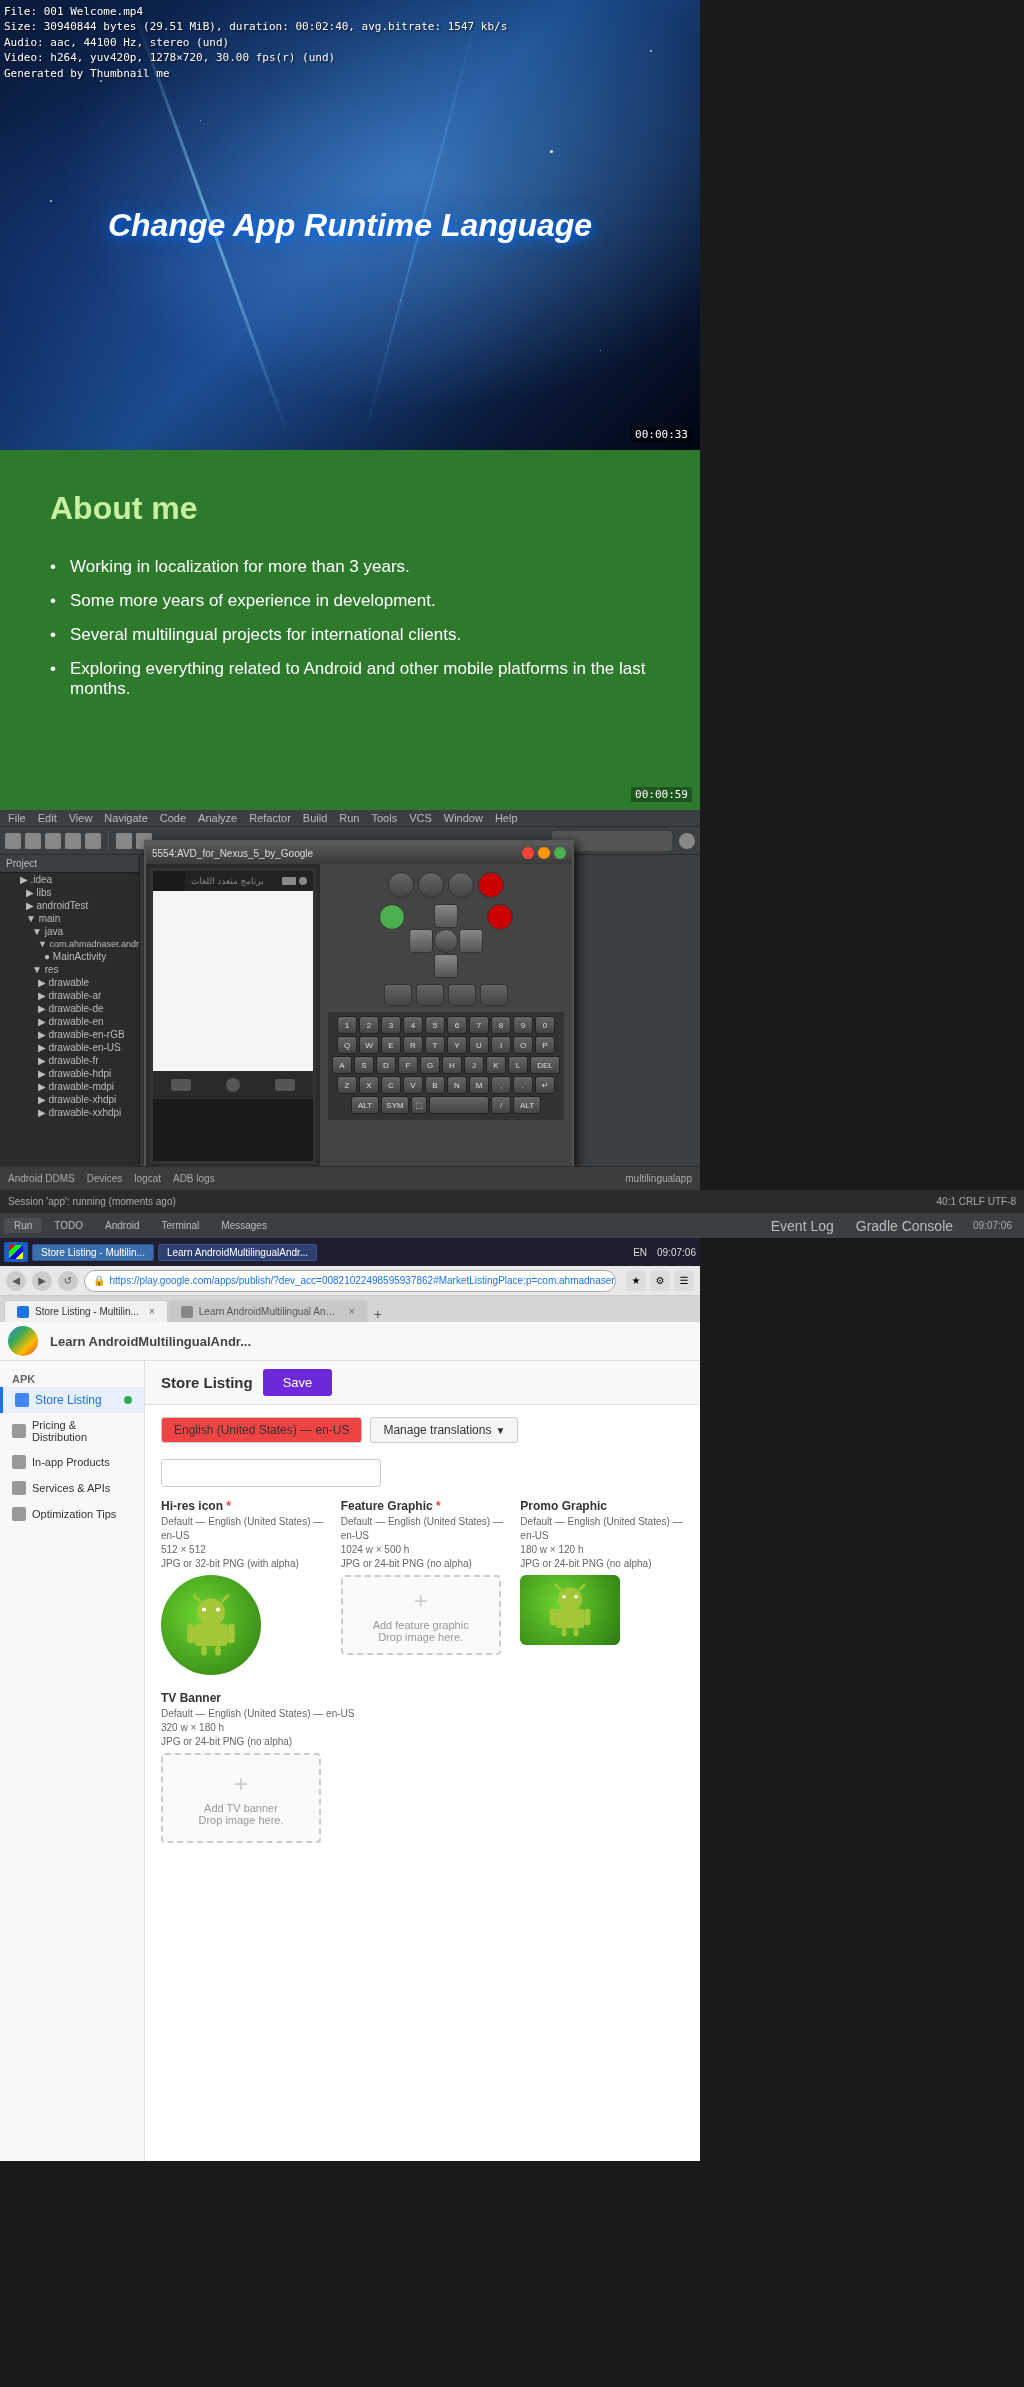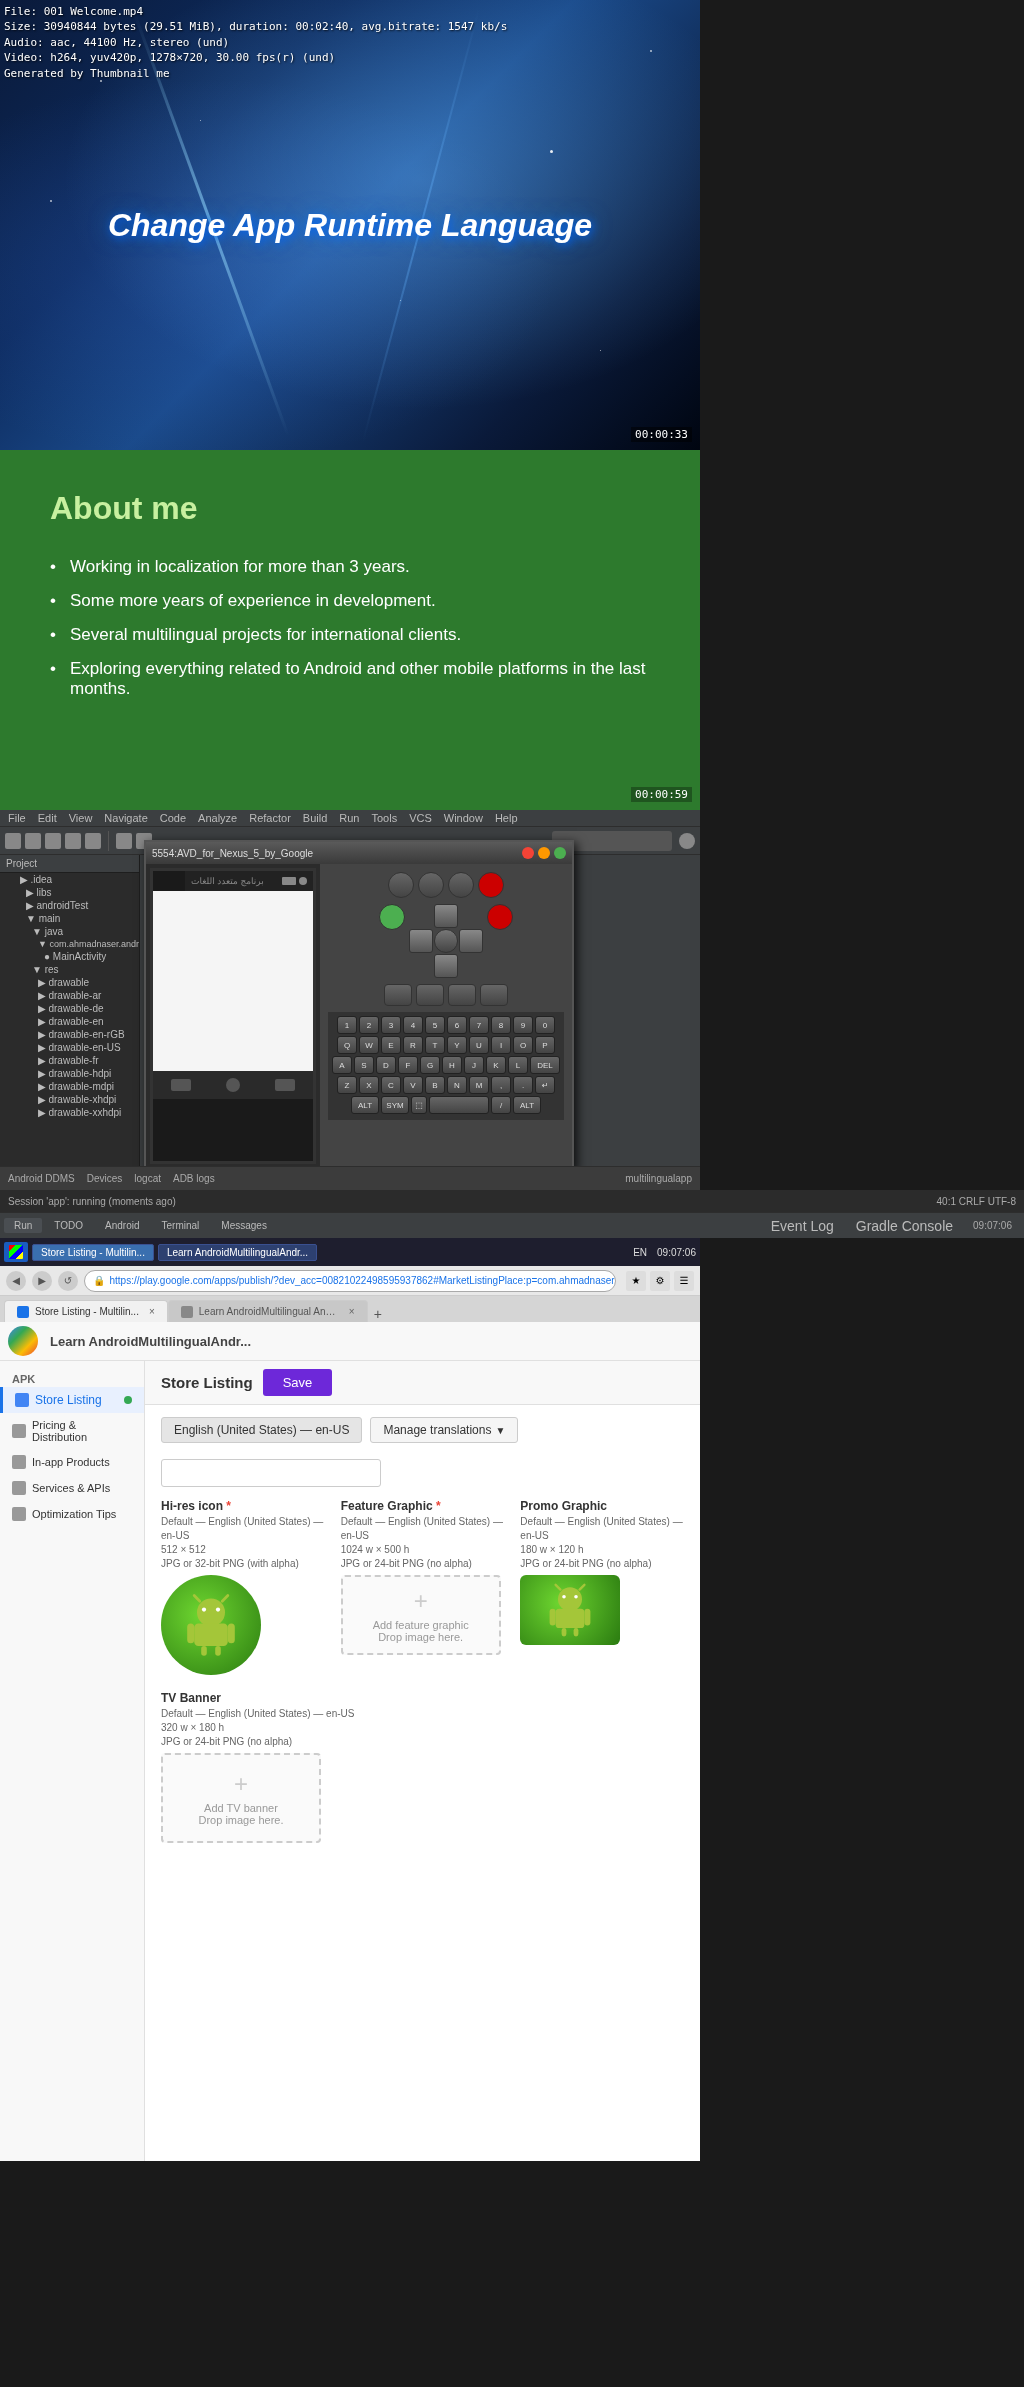--- a/index.html
+++ b/index.html
@@ -476,21 +476,21 @@
     }
 
     
     .lang-bar {
       display: flex;
       align-items: center;
       gap: 8px;
       margin-bottom: 16px;
     }
     .lang-btn {
-      background: #e5e5e5;
+      background: #ef4444;
       border: 1px solid #cccccc;
       padding: 5px 12px;
       font-size: 12px;
       color: #333333;
       border-radius: 3px;
       cursor: pointer;
     }
     .manage-trans-btn {
       background: #f5f5f5;
       border: 1px solid #cccccc;

